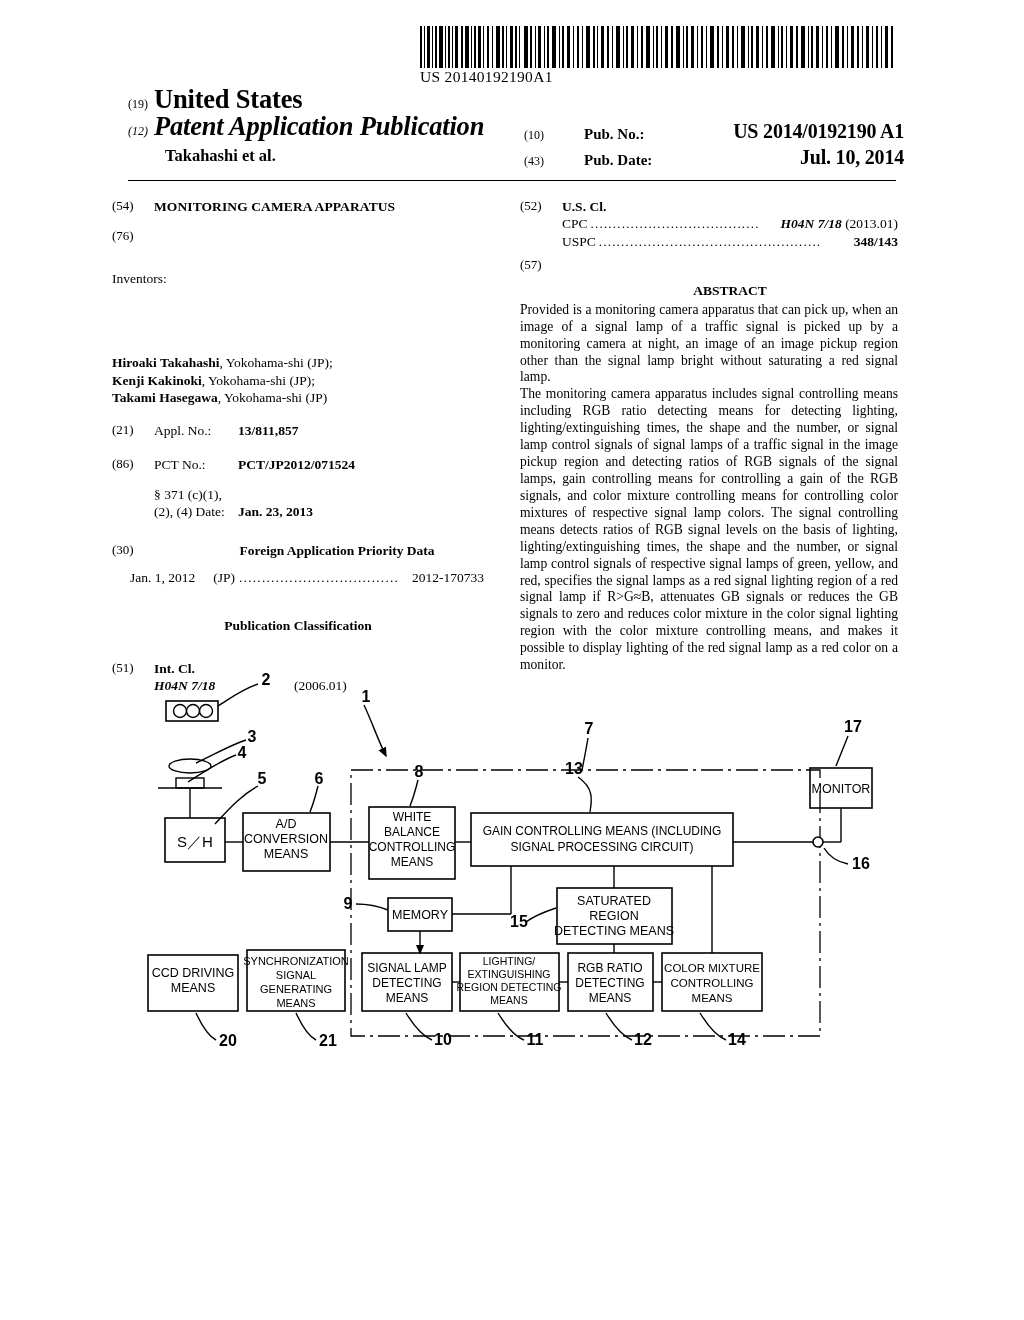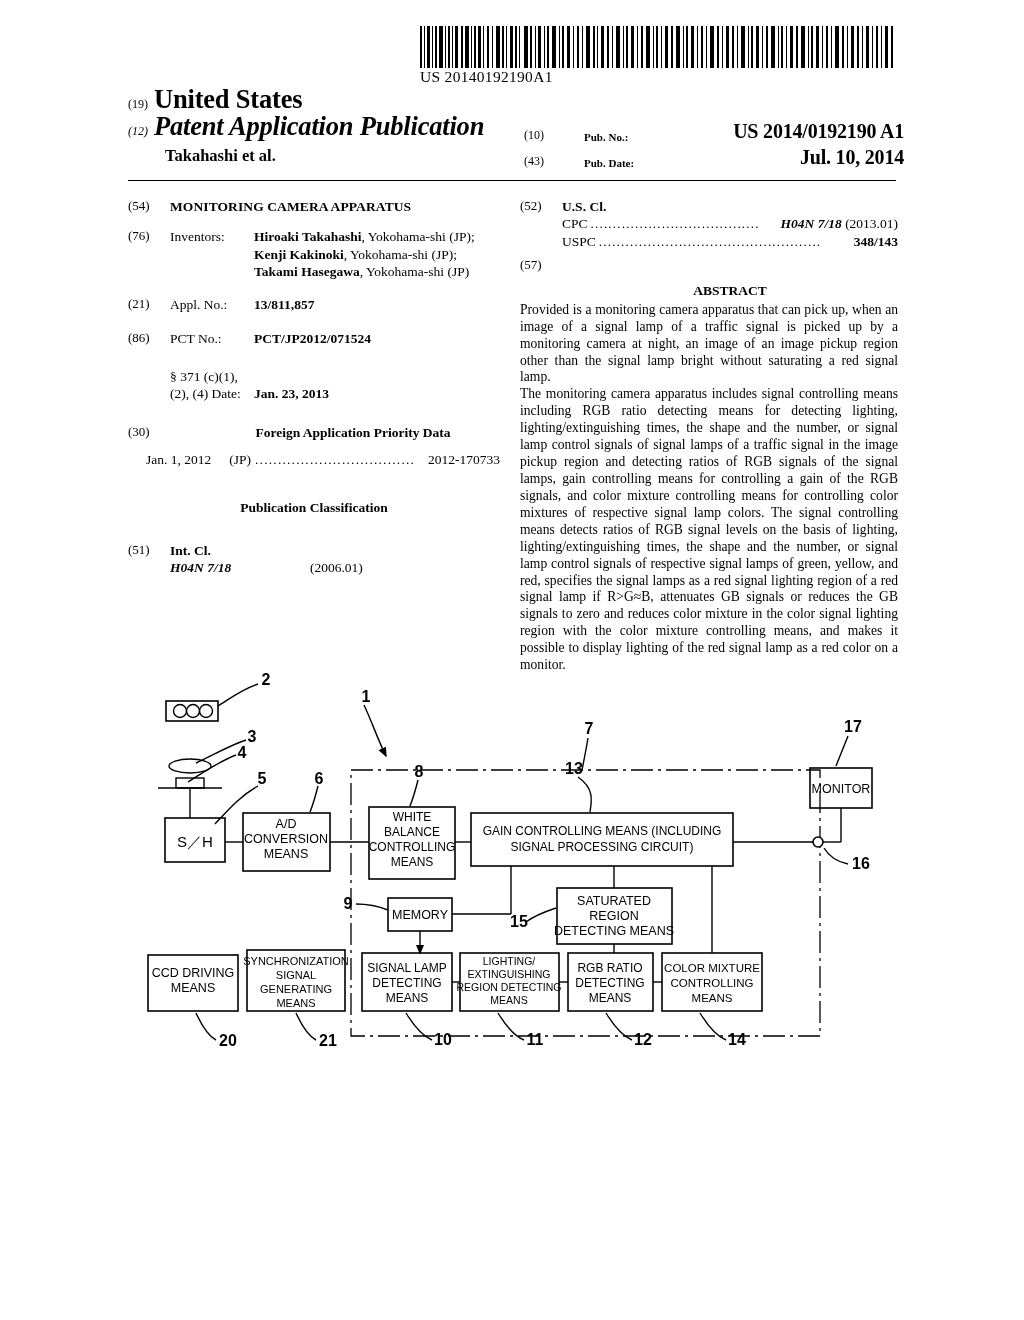--- a/index.html
+++ b/index.html
@@ -84,21 +84,21 @@
     align-items: flex-end;
     margin-bottom: 3px;
     gap: 30px;
   }
   .hdr-r-code {
     font-size: 12px;
     width: 30px;
     flex: 0 0 30px;
   }
   .hdr-r-label {
-    font-size: 11px;
+    font-size: 15px;
     font-weight: bold;
     flex: 0 0 108px;
   }
   .hdr-r-value {
     font-size: 20px;
     font-weight: bold;
     flex: 1;
     text-align: right;
     letter-spacing: -0.2px;
   }
@@ -108,21 +108,21 @@
     left: 128px;
     top: 180px;
     width: 768px;
     height: 1px;
     background: #000;
   }
 
   
   #col-left {
     position: absolute;
-    left: 128px;
+    left: 112px;
     top: 198px;
     width: 372px;
     font-size: 13.5px;
     line-height: 1.28;
   }
   #col-right {
     position: absolute;
     left: 520px;
     top: 198px;
     width: 378px;
@@ -351,38 +351,38 @@
 
 <div id="hdr-rule"></div>
 
 <div id="col-left">
 
   <div class="biblio-row">
     <span class="biblio-code">(54)</span>
     <span class="biblio-body title-54">MONITORING CAMERA APPARATUS</span>
   </div>
 
-  <div class="biblio-row" style="margin-bottom:16px;">
+  <div class="biblio-row" style="margin-bottom:16px;flex-direction:column;">
     <span class="biblio-code">(76)</span>
     <span class="biblio-label">Inventors:</span>
     <span class="biblio-body">
       <div class="inv-line"><span class="b">Hiroaki Takahashi</span><span>, Yokohama-shi (JP);</span></div>
       <div class="inv-line"><span class="b">Kenji Kakinoki</span><span>, Yokohama-shi (JP);</span></div>
       <div class="inv-line"><span class="b">Takami Hasegawa</span><span>, Yokohama-shi (JP)</span></div>
     </span>
   </div>
 
   <div class="biblio-row" style="margin-bottom:17px;">
     <span class="biblio-code">(21)</span>
     <span class="biblio-label">Appl. No.:</span>
     <span class="biblio-body b">13/811,857</span>
   </div>
 
 
-  <div class="biblio-row" style="margin-bottom:20px;">
+  <div class="biblio-row" style="margin-bottom:12px;">
     <span class="biblio-code">(86)</span>
     <span class="biblio-label">PCT No.:</span>
     <span class="biblio-body b">PCT/JP2012/071524</span>
   </div>
 
   <div class="biblio-row" style="margin-bottom:6px;">
     <span class="biblio-code"></span>
     <span class="biblio-label">
       <div>§ 371 (c)(1),</div>
       <div>(2), (4) Date:</div>

